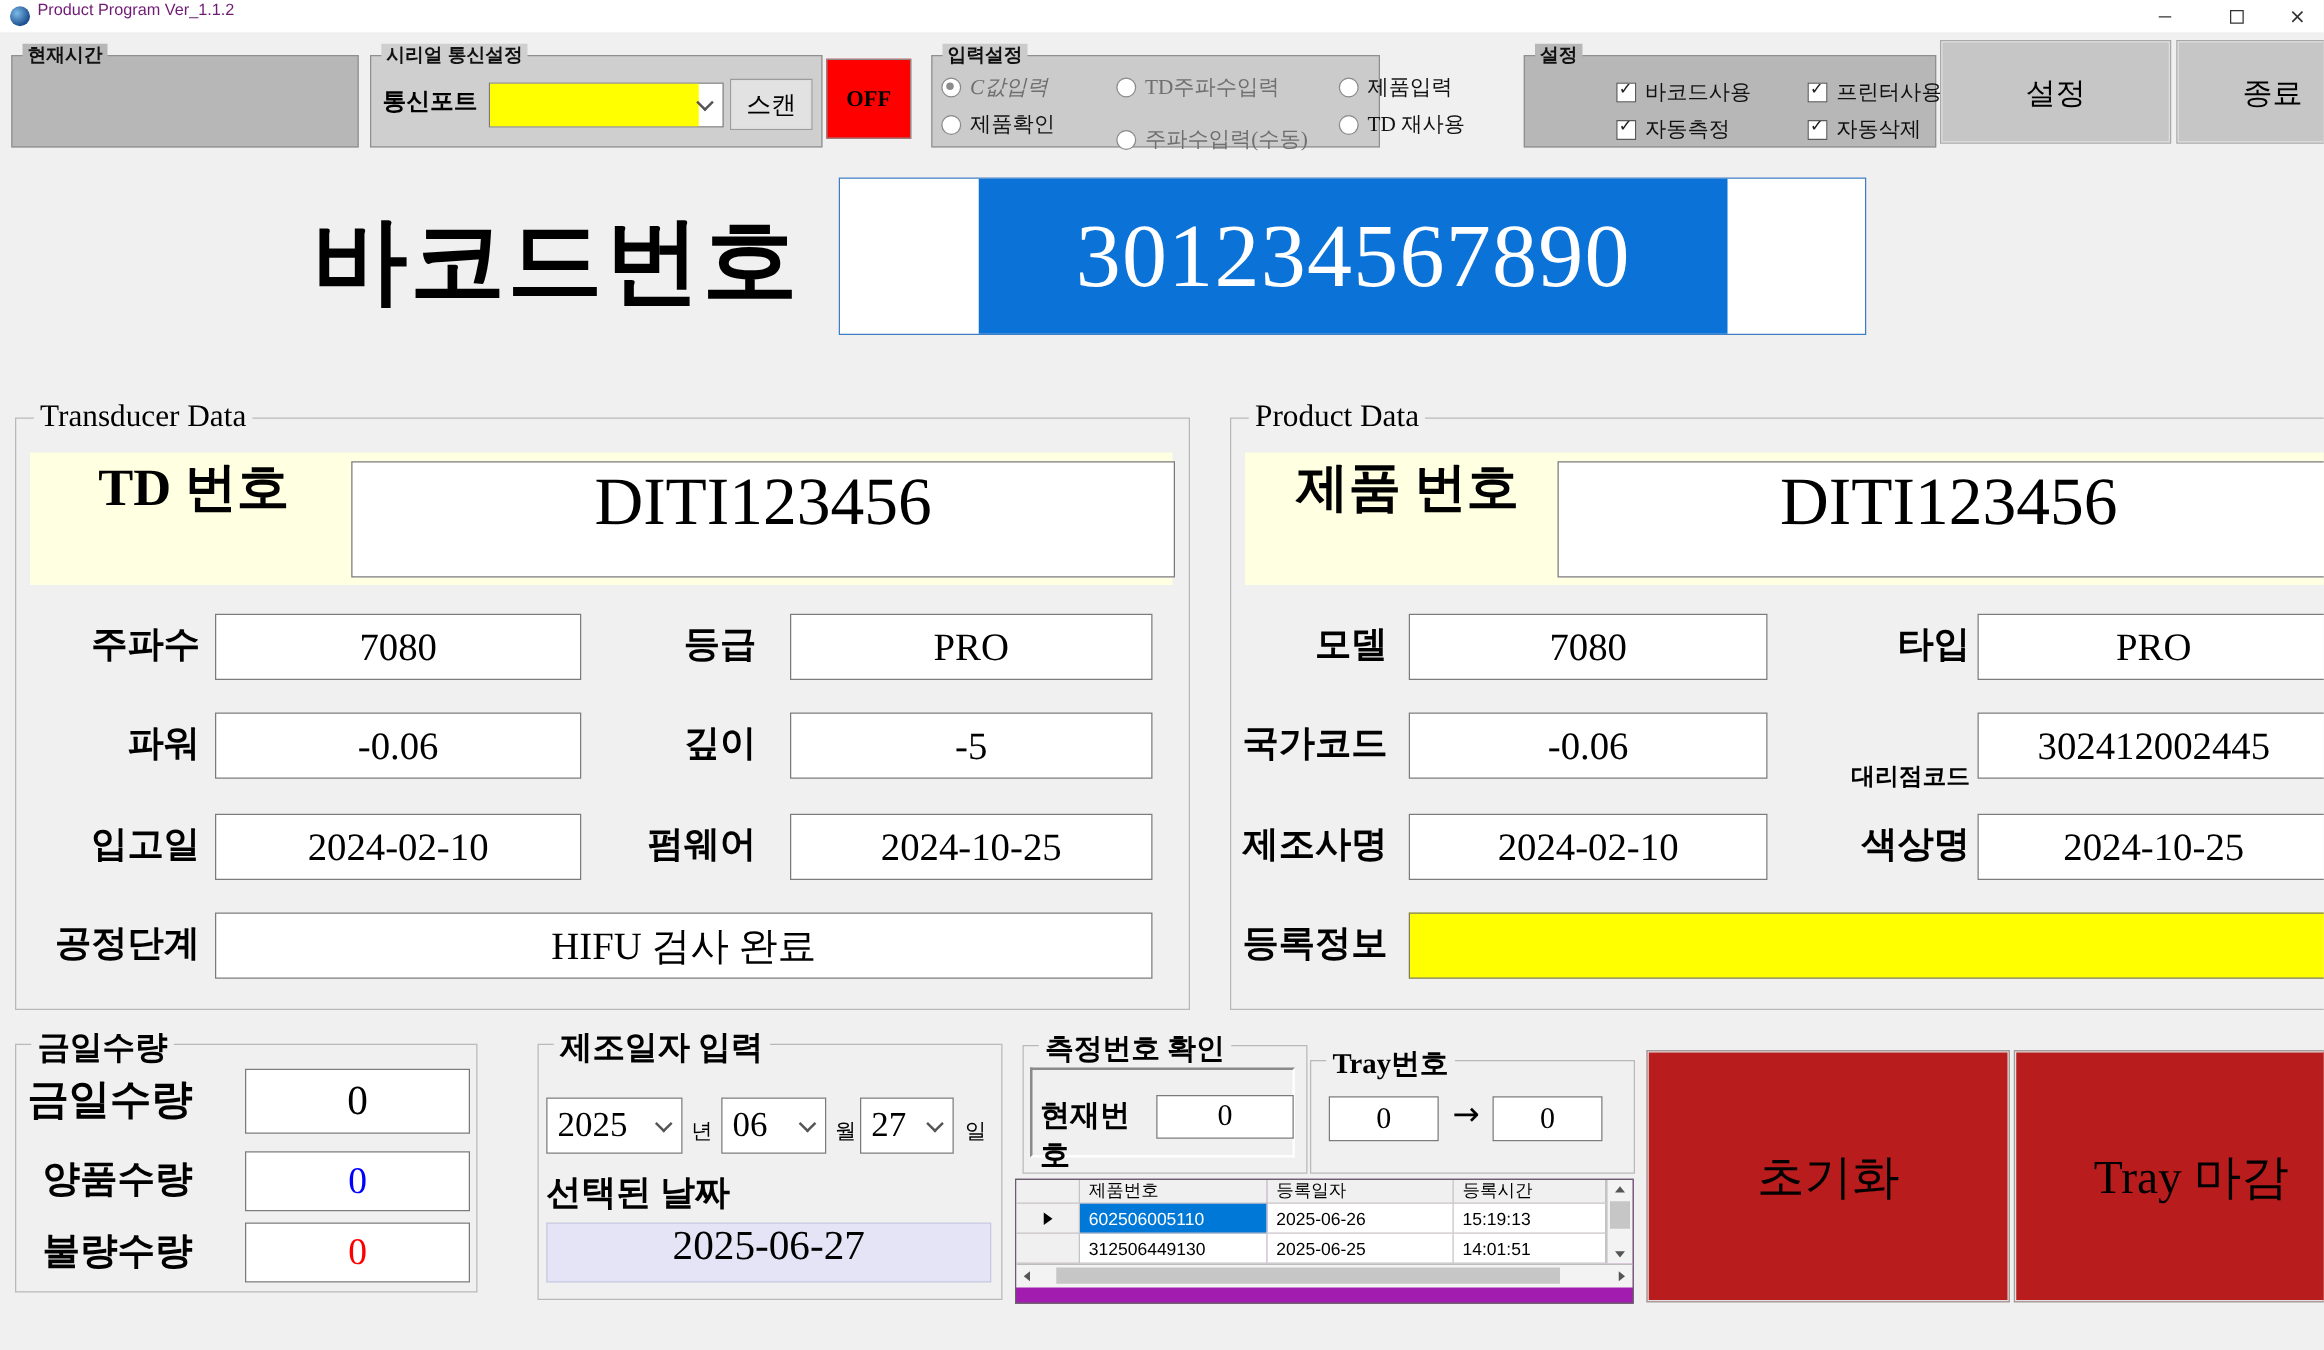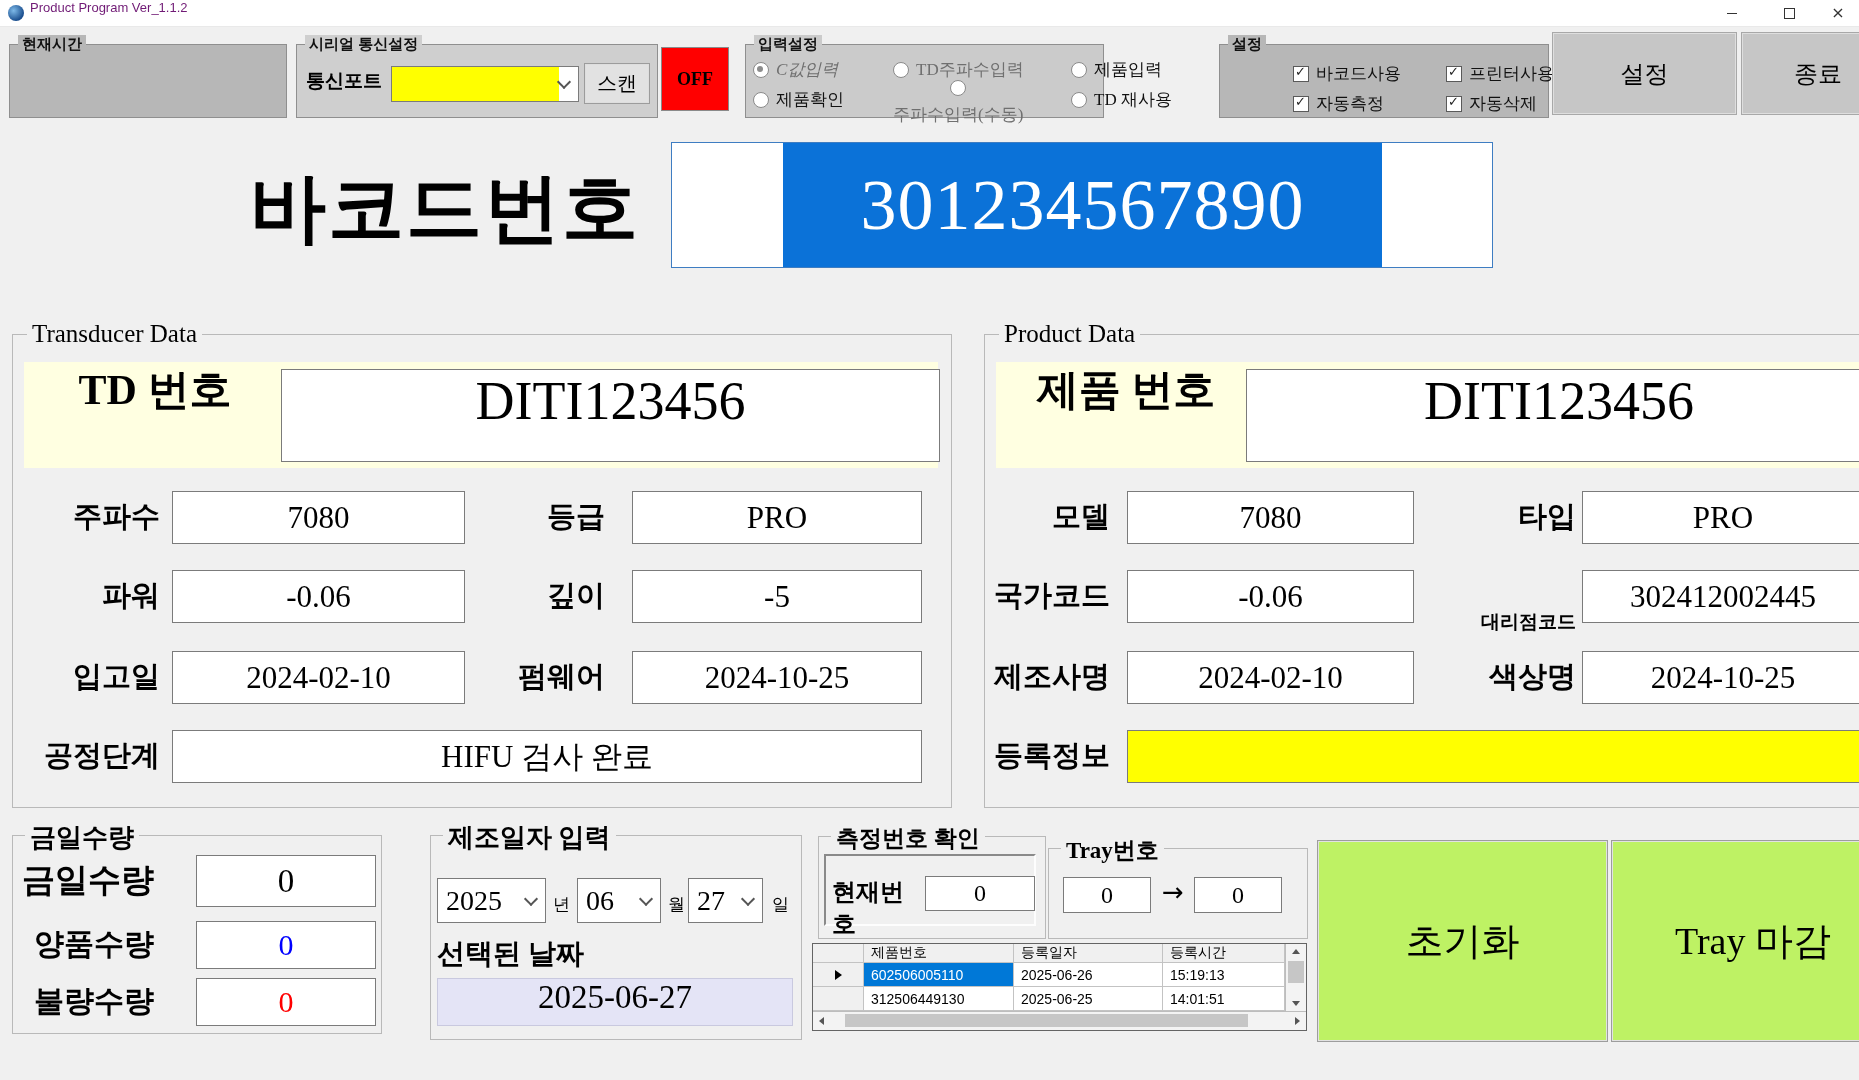--- a/index.html
+++ b/index.html
@@ -18,21 +18,21 @@
   .gbox{position:absolute;border:1px solid #8f8f8f;}
   .gbox2{position:absolute;border:1px solid #b9b9b9;}
   .gtt{position:absolute;top:-10px;left:8px;padding:0 4px;font:bold 15px "Liberation Sans",sans-serif;color:#111;white-space:nowrap;}
   .gtt2{position:absolute;top:-15px;left:14px;padding:0 5px;font:25px "Liberation Serif",serif;color:#000;white-space:nowrap;background:#f0f0f0;}
   .gtt3{position:absolute;top:-16px;left:12px;padding:0 5px;font:bold 26px "Liberation Serif",serif;color:#000;white-space:nowrap;background:#f0f0f0;}
   
   .inp{position:absolute;background:#fff;border:1px solid #7b7b7b;text-align:center;color:#000;overflow:hidden;white-space:nowrap;}
   .lbl{position:absolute;text-align:right;font-weight:bold;color:#000;white-space:nowrap;}
   .btn{position:absolute;background:#c6c6c6;border:1px solid #dedede;box-shadow:0 0 0 1px #a8a8a8;
        display:flex;align-items:center;justify-content:center;color:#000;}
-  .btn2{position:absolute;background:#bef264;border:1px solid #e2e2e2;box-shadow:0 0 0 1px #9d9d9d;
+  .btn2{position:absolute;background:#b91c1c;border:1px solid #e2e2e2;box-shadow:0 0 0 1px #9d9d9d;
        display:flex;align-items:center;justify-content:center;color:#000;}
   
   .radio{position:absolute;display:flex;align-items:center;gap:7px;font:17px "Liberation Serif",serif;}
   .rdot{width:14px;height:14px;border-radius:50%;background:#fff;border:1px solid #8a8a8a;position:relative;flex:none;}
   .radio.sel .rdot::after{content:"";position:absolute;left:3px;top:3px;width:6px;height:6px;border-radius:50%;background:#8c8c8c;}
   .radio.dis{color:#6f6f6f;}
   .radio.en{color:#111;}
   .check{position:absolute;display:flex;align-items:center;gap:7px;font:17px "Liberation Serif",serif;color:#111;padding-left:41px;}
   .cbox{width:14px;height:14px;background:#fff;border:1px solid #5a5a5a;position:relative;flex:none;}
   .check.on .cbox::after{content:"✓";position:absolute;left:1px;top:-3px;font:bold 13px "DejaVu Sans",sans-serif;color:#222;}
@@ -95,21 +95,21 @@
     <span>TD주파수입력</span>
   </div>
 <div class="radio en" style="left:1071px;top:58px;">
   <span class="rdot"></span>
     <span>제품입력</span>
   </div>
 <div class="radio en" style="left:753px;top:88px;">
   <span class="rdot"></span>
     <span>제품확인</span>
   </div>
-<div class="radio dis" style="left:893px;top:80px;flex-direction:column;">
+<div class="radio dis" style="left:893px;top:100px;">
   <span class="rdot"></span>
     <span>주파수입력(수동)</span>
   </div>
 <div class="radio en" style="left:1071px;top:88px;">
   <span class="rdot"></span>
     <span>TD 재사용</span>
   </div>
 
 <div class="gbox" style="left:1219px;top:44px;width:328px;height:72px;background:#b7b7b7;">
   <span class="gtt" style="background:#b7b7b7;">설정</span>
@@ -229,21 +229,21 @@
 <div class="abs" style="left:832px;top:876px;width:88px;height:33px;line-height:33px;font:bold 24px 'Liberation Serif',serif;">현재번호</div>
 <div class="inp" style="left:925px;top:876px;width:108px;height:33px;line-height:33px;font-size:24px;">0</div>
 
 <div class="gbox2" style="left:1048px;top:848px;width:258px;height:89px;">
   <span class="gtt3" style="font-size:23px;top:-14px;">Tray번호</span>
 </div>
 <div class="inp" style="left:1063px;top:877px;width:86px;height:34px;line-height:34px;font-size:24px;">0</div>
 <div class="abs" style="left:1153px;top:877px;width:40px;height:34px;line-height:32px;text-align:center;font:26px 'DejaVu Sans',sans-serif;">→</div>
 <div class="inp" style="left:1194px;top:877px;width:86px;height:34px;line-height:34px;font-size:24px;">0</div>
 
-<div class="abs" style="left:812px;top:943px;width:495px;height:88px;border:1px solid #646464;background:#c4b5fd;box-sizing:border-box;">
+<div class="abs" style="left:812px;top:943px;width:495px;height:100px;border:1px solid #646464;background:#a21caf;box-sizing:border-box;">
 
   <div class="gcell ghead" style="left:0;top:0;width:51px;height:19px;"></div>
   <div class="gcell ghead" style="left:51px;top:0;width:150px;height:19px;">제품번호</div>
   <div class="gcell ghead" style="left:201px;top:0;width:149px;height:19px;">등록일자</div>
   <div class="gcell ghead" style="left:350px;top:0;width:122px;height:19px;">등록시간</div>
 
   <div class="gcell ghead" style="left:0;top:19px;width:51px;height:24px;justify-content:center;padding-left:0;">
       <span class="tri-row"></span>
     </div>
   <div class="gcell" style="left:51px;top:19px;width:150px;height:24px;background:#0078D7;color:#fff;">602506005110</div>

